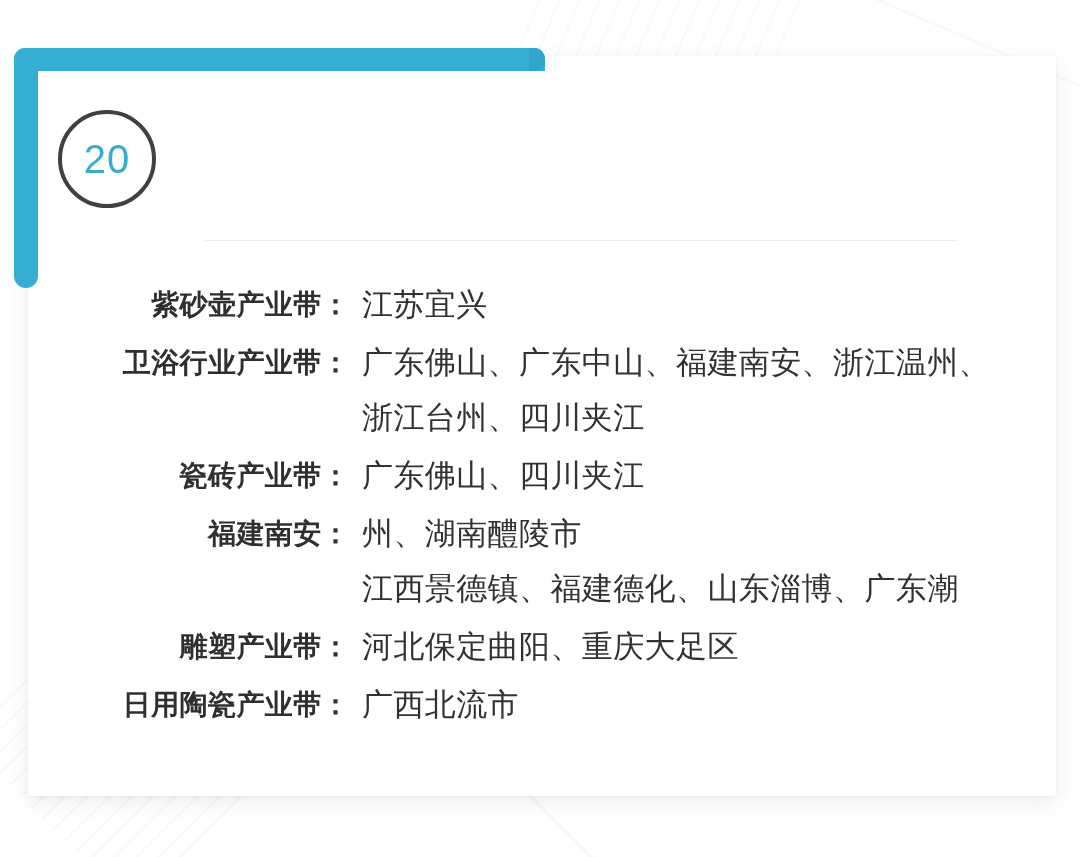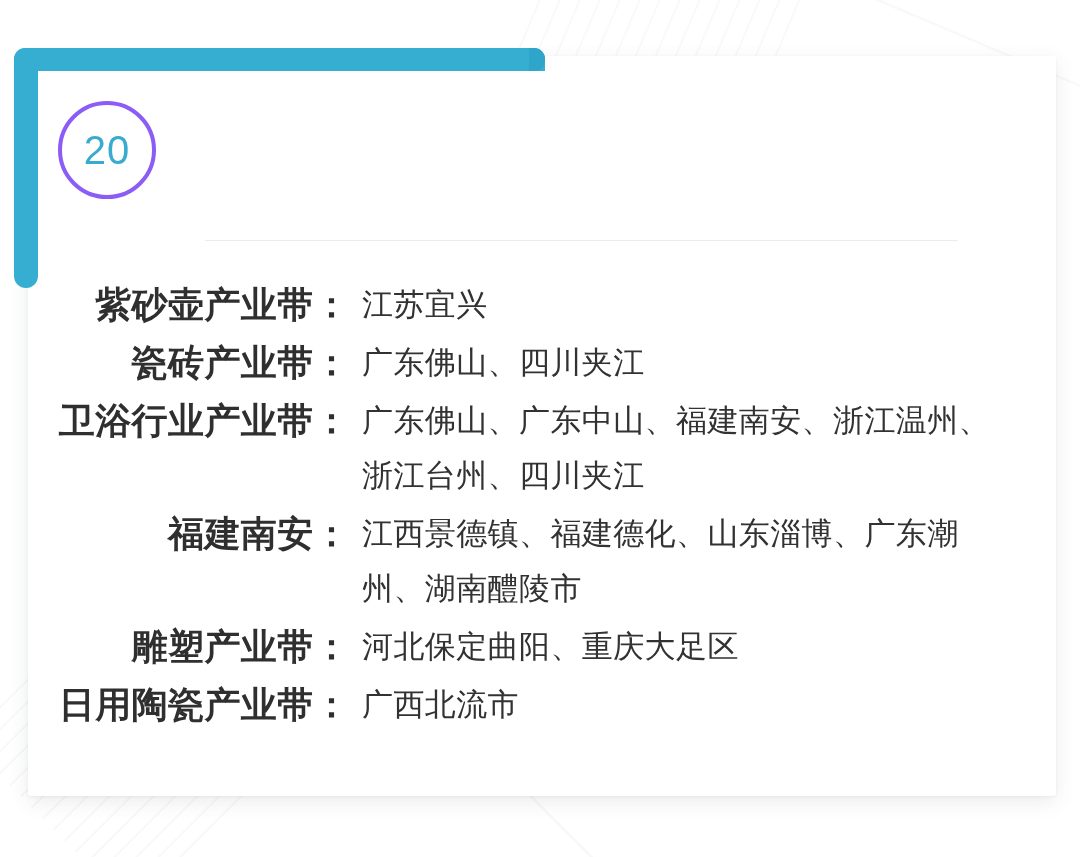--- a/index.html
+++ b/index.html
@@ -96,24 +96,24 @@
   #header {
     position: absolute;
     left: 28px;
     top: 56px;
     width: 1028px;
     height: 184px;
   }
   #badge {
     position: absolute;
     left: 30px;
-    top: 45px;
+    top: 54px;
     width: 98px;
     height: 98px;
-    border: 4px solid #8b5cf6;
+    border: 4px solid #404040;
     border-radius: 50%;
     box-sizing: border-box;
   }
   #badge-number {
     position: absolute;
     left: 0;
     top: 0;
     width: 90px;
     height: 90px;
     line-height: 90px;
@@ -153,21 +153,21 @@
   }
   .row {
     display: flex;
     align-items: flex-start;
     margin-bottom: 3px;
   }
   .row-label {
     width: 322px;
     flex: 0 0 322px;
     text-align: right;
-    font-size: 36px;
+    font-size: 28px;
     font-weight: bold;
     color: #2f2f2f;
     line-height: 55px;
     letter-spacing: 0.4px;
     white-space: nowrap;
   }
   .row-value {
     flex: 1 1 auto;
     padding-left: 12px;
     font-size: 31px;
@@ -236,37 +236,37 @@
   <div id="divider"></div>
 
   <div id="rows">
       <div class="row">
         <div class="row-label">紫砂壶产业带：</div>
         <div class="row-value">
           <span class="vline">江苏宜兴</span>
         </div>
       </div>
       <div class="row">
-        <div class="row-label">瓷砖产业带：</div>
-        <div class="row-value">
-          <span class="vline">广东佛山、四川夹江</span>
-        </div>
-      </div>
-      <div class="row">
         <div class="row-label">卫浴行业产业带：</div>
         <div class="row-value">
           <span class="vline">广东佛山、广东中山、福建南安、浙江温州、</span>
           <span class="vline indent">浙江台州、四川夹江</span>
         </div>
       </div>
       <div class="row">
+        <div class="row-label">瓷砖产业带：</div>
+        <div class="row-value">
+          <span class="vline">广东佛山、四川夹江</span>
+        </div>
+      </div>
+      <div class="row">
         <div class="row-label">福建南安：</div>
         <div class="row-value">
+          <span class="vline indent">州、湖南醴陵市</span>
           <span class="vline">江西景德镇、福建德化、山东淄博、广东潮</span>
-          <span class="vline indent">州、湖南醴陵市</span>
         </div>
       </div>
       <div class="row">
         <div class="row-label">雕塑产业带：</div>
         <div class="row-value">
           <span class="vline">河北保定曲阳、重庆大足区</span>
         </div>
       </div>
       <div class="row">
         <div class="row-label">日用陶瓷产业带：</div>

